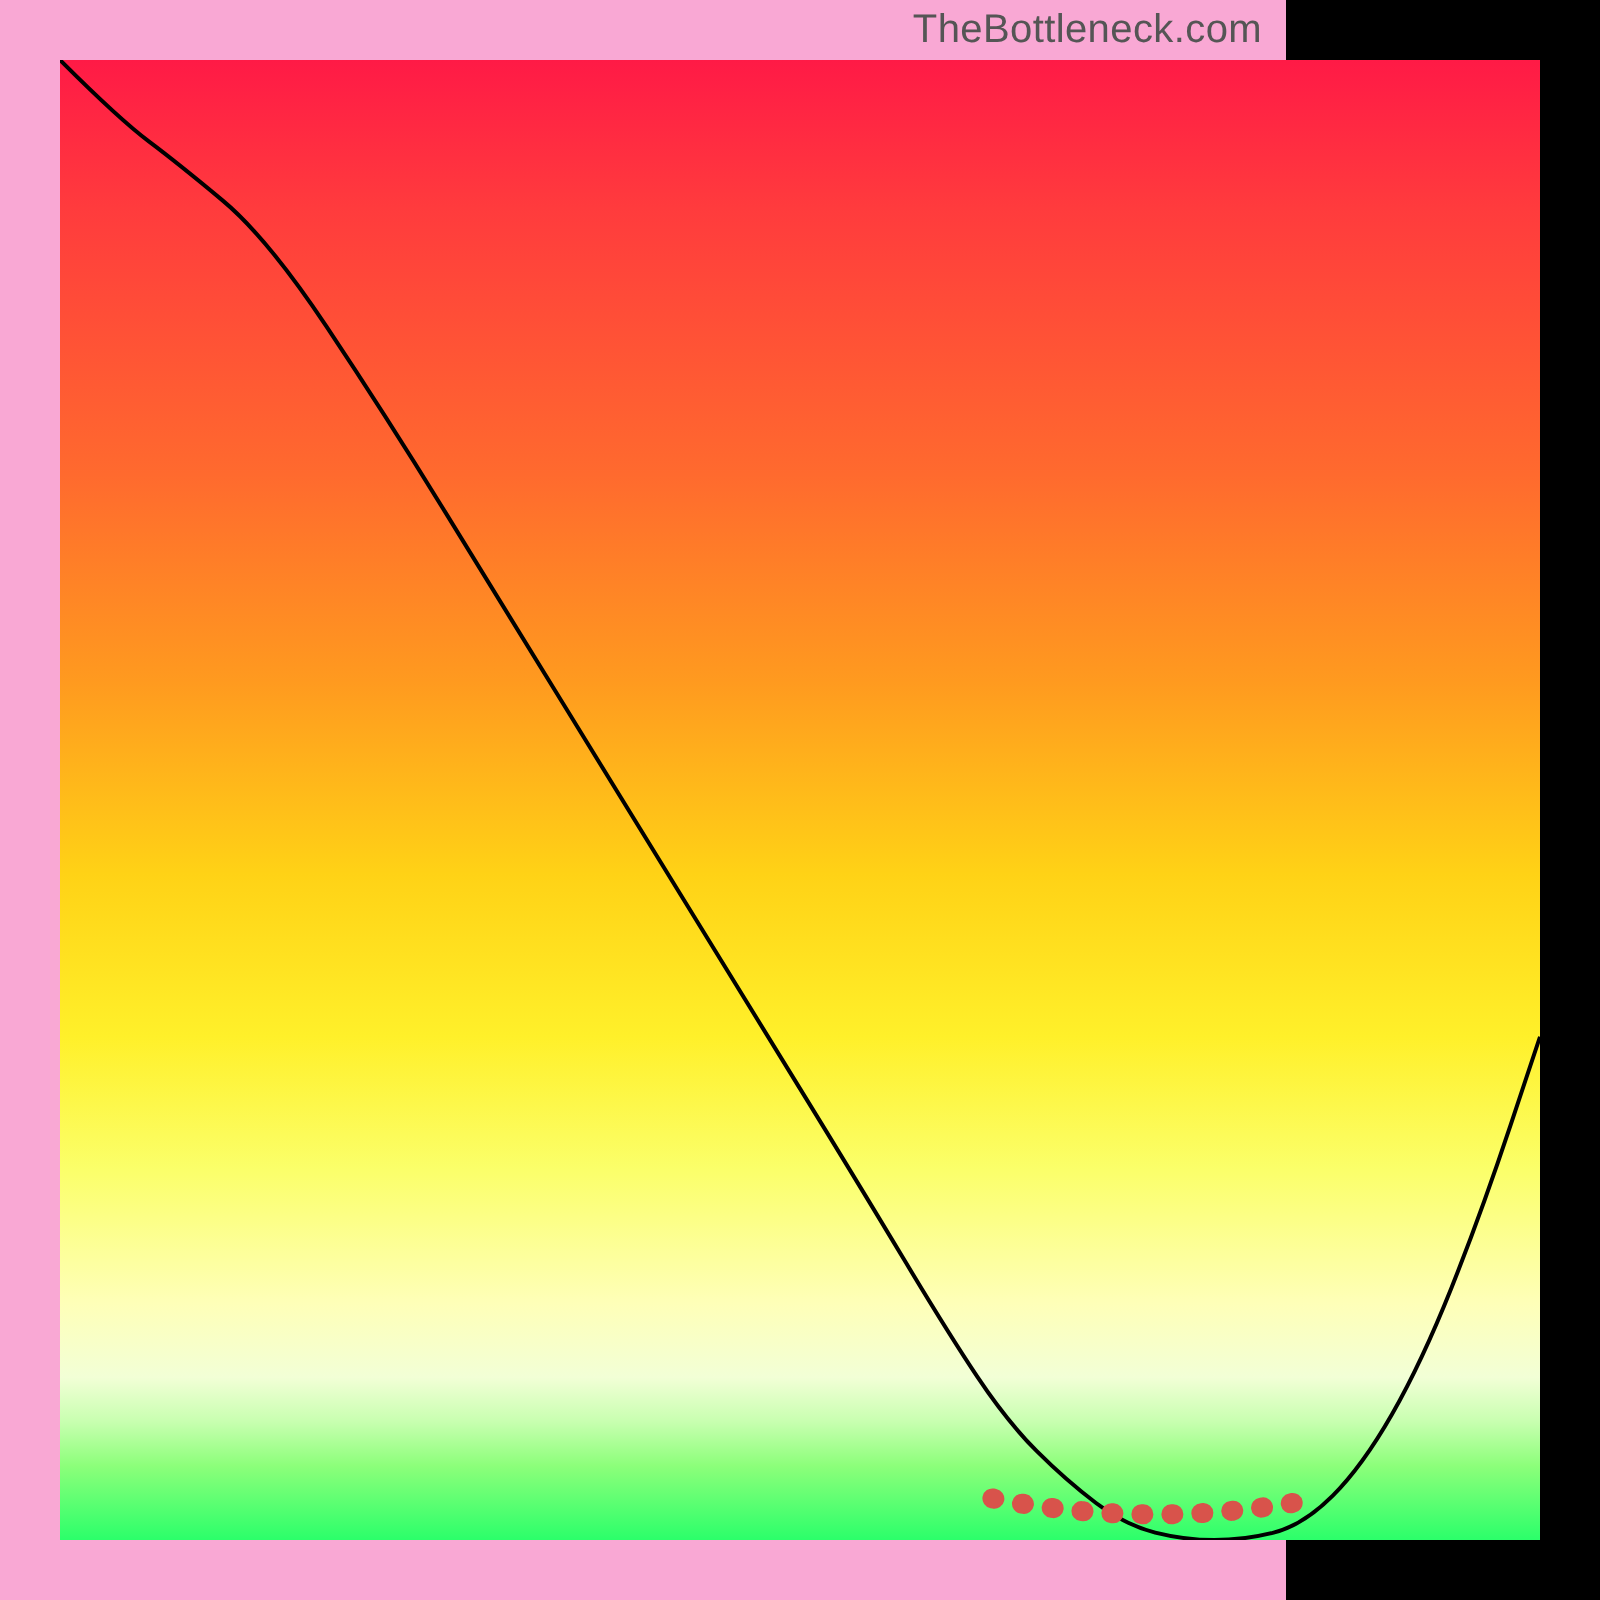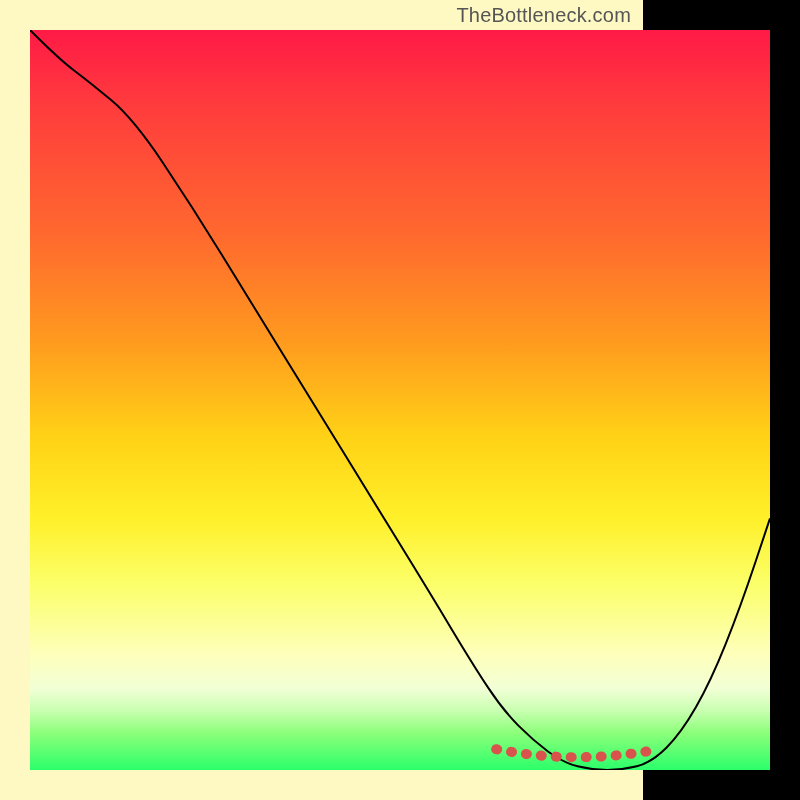--- a/index.html
+++ b/index.html
@@ -8,21 +8,21 @@
     width: 800px;
     height: 800px;
     overflow: hidden;
     background: #000;
     font-family: Arial, Helvetica, sans-serif;
   }
   .stage {
     position: relative;
     width: 643px;
     height: 800px;
-    background: #fef9c3;
+    background: #f9a8d4;
   }
   .watermark {
     position: absolute;
     top: 4px;
     right: 12px;
     color: #555;
     font-size: 20px;
     font-weight: 500;
     letter-spacing: 0.2px;
     user-select: none;

